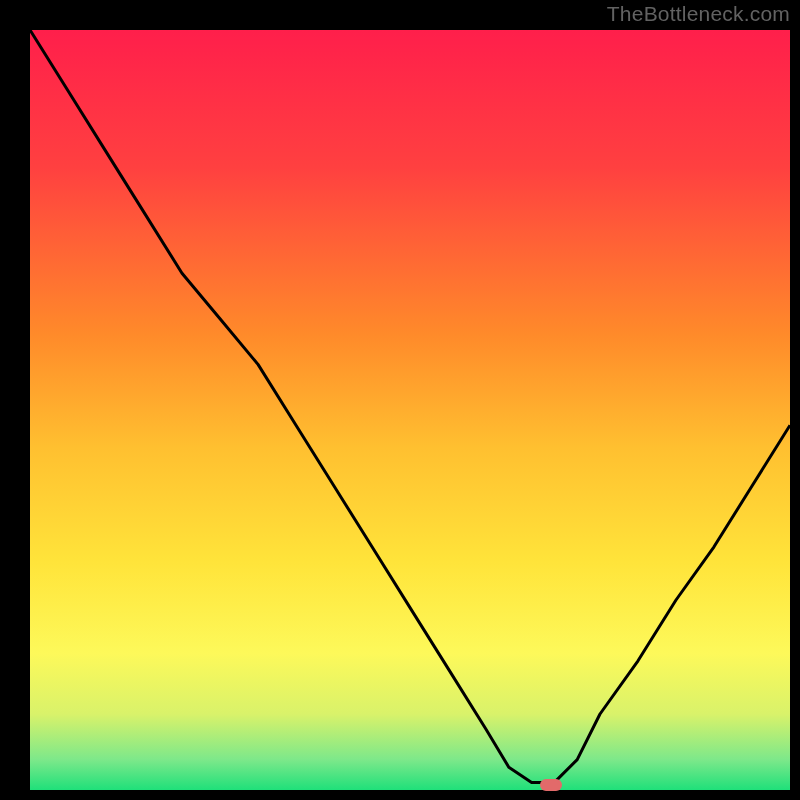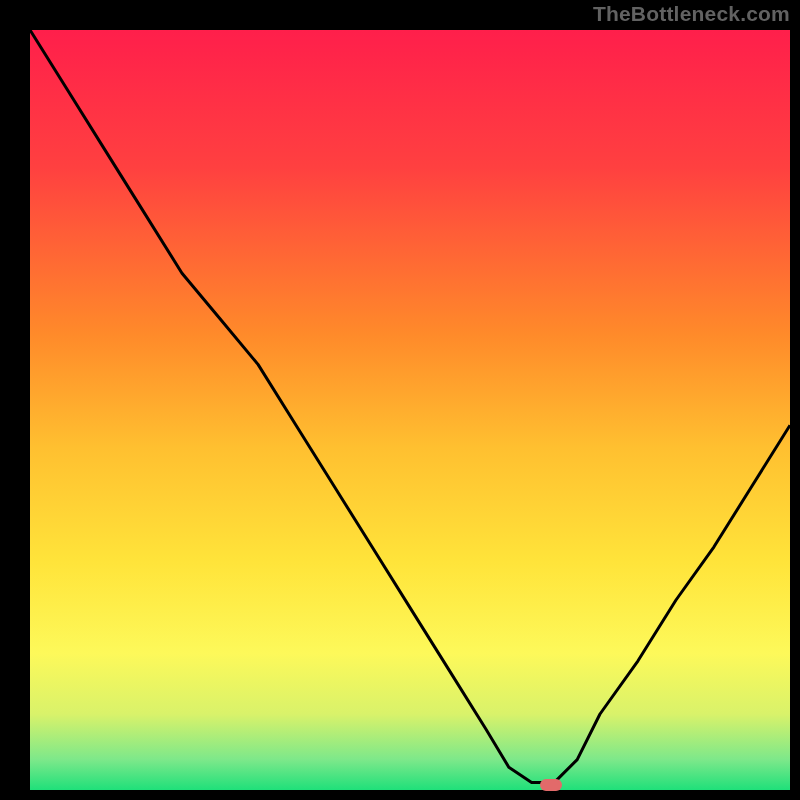--- a/index.html
+++ b/index.html
@@ -10,21 +10,21 @@
     height: 800px;
     font-family: Arial, Helvetica, sans-serif;
     position: relative;
   }
   .watermark {
     position: absolute;
     top: 2px;
     right: 10px;
     color: #626262;
     font-size: 21px;
-    font-weight: bold;
+    font-weight: normal;
     letter-spacing: 0.2px;
     z-index: 20;
   }
   .plot-frame {
     position: absolute;
     left: 30px;
     top: 30px;
     width: 760px;
     height: 760px;
     background: #000;

